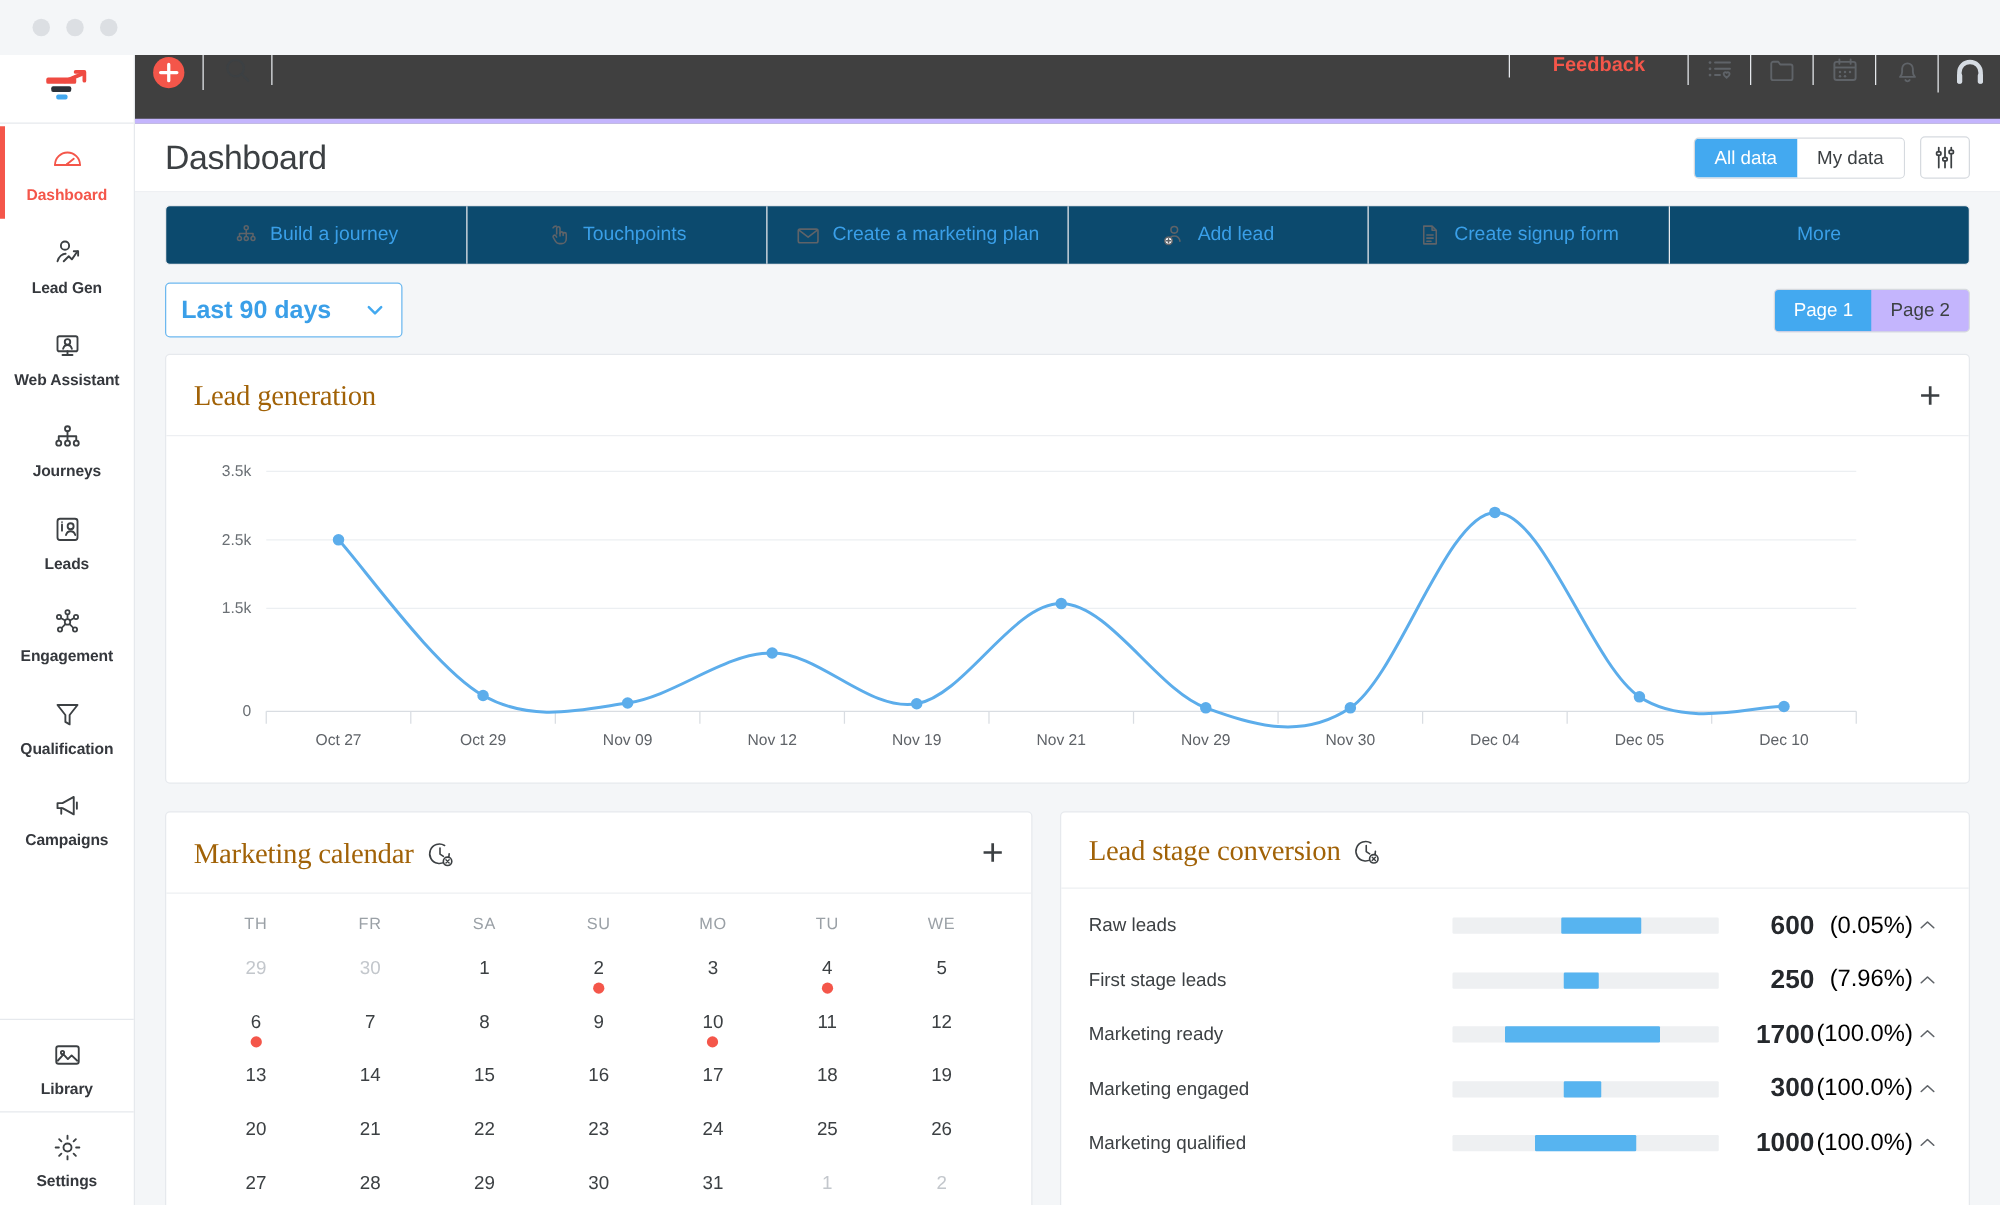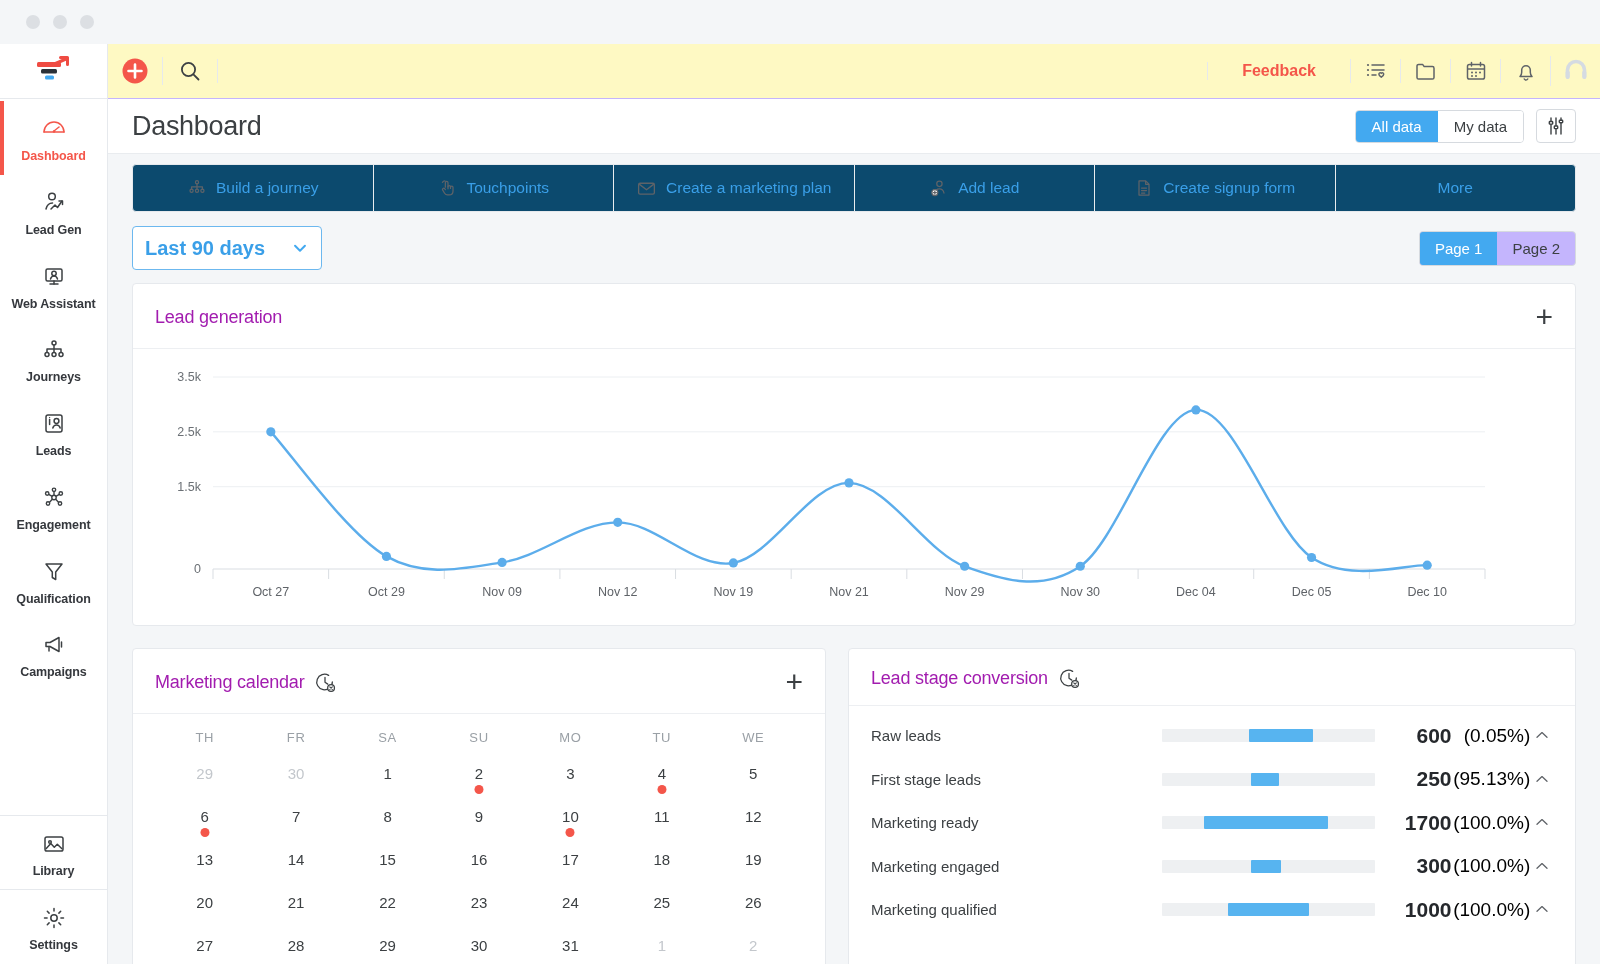--- a/index.html
+++ b/index.html
@@ -45,22 +45,22 @@
     content: ""; position: absolute; left: 0; top: 0; bottom: 0; width: 4px; background: #f4564a;
   }
   .nav-item.sep { border-top: 1px solid #e6e9ed; }
   .nav-icon { width: 30px; height: 30px; display: flex; align-items: center; justify-content: center; }
 
   
   .main { flex: 1; display: flex; flex-direction: column; min-width: 0; }
 
   
   .topbar {
-    height: 55px; border-bottom: 1px solid #c4b5fd; background: #fef9c3;
-    display: flex; align-items: center; flex-shrink: 0;
+    height: 55px; border-bottom: 4px solid #c4b5fd; background: #404040;
+    display: flex; align-items: flex-start; flex-shrink: 0;
   }
   .topbar-btn {
     width: 55px; display: flex; align-items: center; justify-content: center;
     border-right: 1px solid #e6e9ed; cursor: pointer;
   }
   .topbar-spacer { flex: 1; }
   .feedback {
     display: flex; align-items: center; padding: 0 34px;
     color: #f4564a; font-size: 16px; font-weight: 700; cursor: pointer;
     border-left: 1px solid #e6e9ed;
@@ -114,21 +114,21 @@
   .pager { margin-left: auto; display: flex; border: 1px solid #d6dadf; border-radius: 4px; overflow: hidden; background: #c4b5fd; }
   .pager-btn { padding: 8px 15px; font-size: 15px; color: #3c4043; cursor: pointer; }
   .pager-btn.on { background: #43a9f0; color: #fff; }
 
   
   .card { background: #fff; border: 1px solid #e6e9ed; border-radius: 4px; }
   .card-head {
     display: flex; align-items: center; padding: 18px 22px 16px;
     border-bottom: 1px solid #edeff2;
   }
-  .card-title { font-size: 18px; color: #a21caf; font-weight: 400; letter-spacing: -0.2px; }
+  .card-title { font-size: 23px; color: #a16207; font-weight: 400; letter-spacing: -0.2px; font-family: Liberation Serif, serif; }
   .card-plus {
     margin-left: auto; font-size: 30px; line-height: 1; color: #3c4043; cursor: pointer; font-weight: 300;
   }
   .clock-x { margin-left: 10px; display: inline-flex; }
 
   
   .chart-card { margin-bottom: 22px; }
   .chart-wrap { padding: 14px 22px 10px; }
 
   
@@ -599,21 +599,21 @@
                 <div class="conv-caret"><svg width="14" height="10" viewBox="0 0 14 10" fill="none" stroke="#5f6368" stroke-width="1.3">
                     <path d="M2 7.2L7 2.6l5 4.6" stroke-linecap="round" stroke-linejoin="round"></path>
                   </svg></div>
               </div>
               <div class="conv-row">
                 <div class="conv-label">First stage leads</div>
                 <div class="conv-track">
                   <div class="conv-fill" style="left: 42%; width: 13%;"></div>
                 </div>
                 <div class="conv-value">250</div>
-                <div class="conv-pct">(95.13%)</div>
+                <div class="conv-pct">(7.96%)</div>
                 <div class="conv-caret"><svg width="14" height="10" viewBox="0 0 14 10" fill="none" stroke="#5f6368" stroke-width="1.3">
                     <path d="M2 7.2L7 2.6l5 4.6" stroke-linecap="round" stroke-linejoin="round"></path>
                   </svg></div>
               </div>
               <div class="conv-row">
                 <div class="conv-label">Marketing ready</div>
                 <div class="conv-track">
                   <div class="conv-fill" style="left: 20%; width: 58%;"></div>
                 </div>
                 <div class="conv-value">1700</div>

